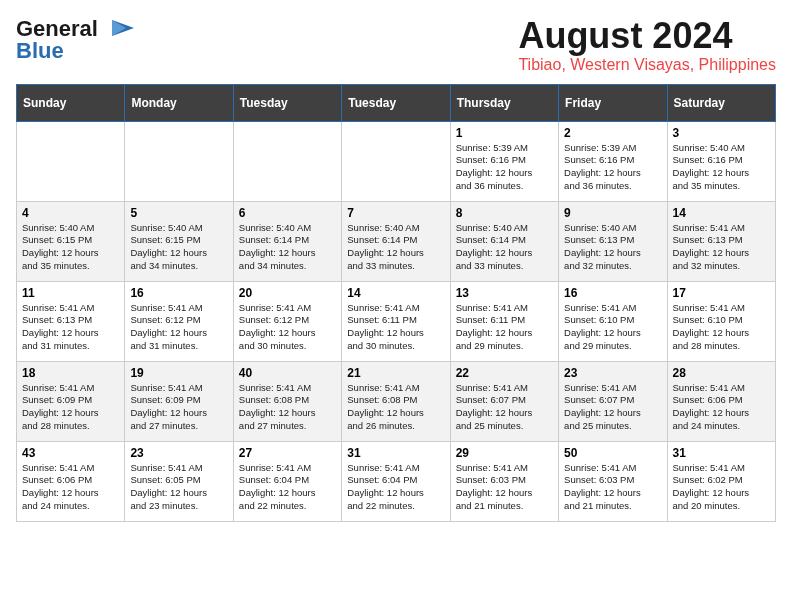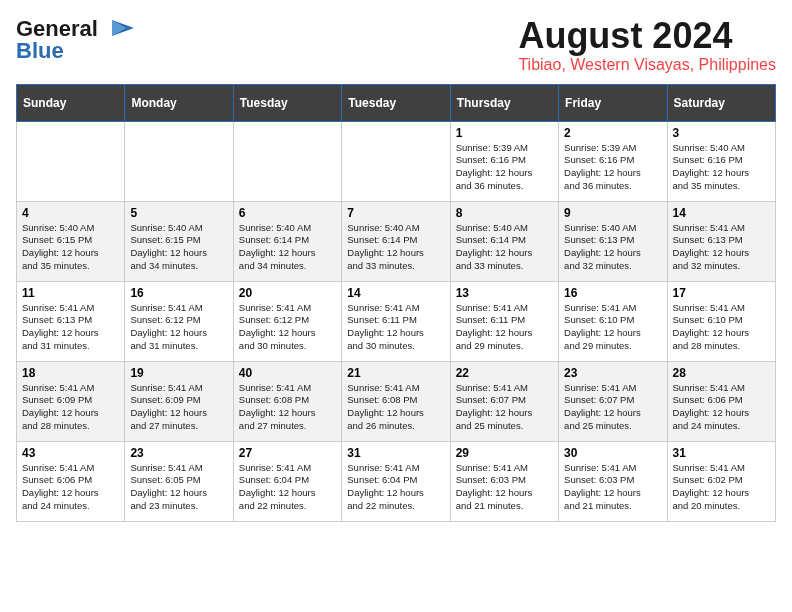--- a/index.html
+++ b/index.html
@@ -319,21 +319,21 @@
 and 22 minutes.</div>
         </td>
         <td>
           <span class="day-number">29</span>
           <div class="day-info" style="white-space: pre-line;">Sunrise: 5:41 AM
 Sunset: 6:03 PM
 Daylight: 12 hours
 and 21 minutes.</div>
         </td>
         <td>
-          <span class="day-number">30</span>
+          <span class="day-number">50</span>
           <div class="day-info" style="white-space: pre-line;">Sunrise: 5:41 AM
 Sunset: 6:03 PM
 Daylight: 12 hours
 and 21 minutes.</div>
         </td>
         <td>
           <span class="day-number">31</span>
           <div class="day-info" style="white-space: pre-line;">Sunrise: 5:41 AM
 Sunset: 6:02 PM
 Daylight: 12 hours

